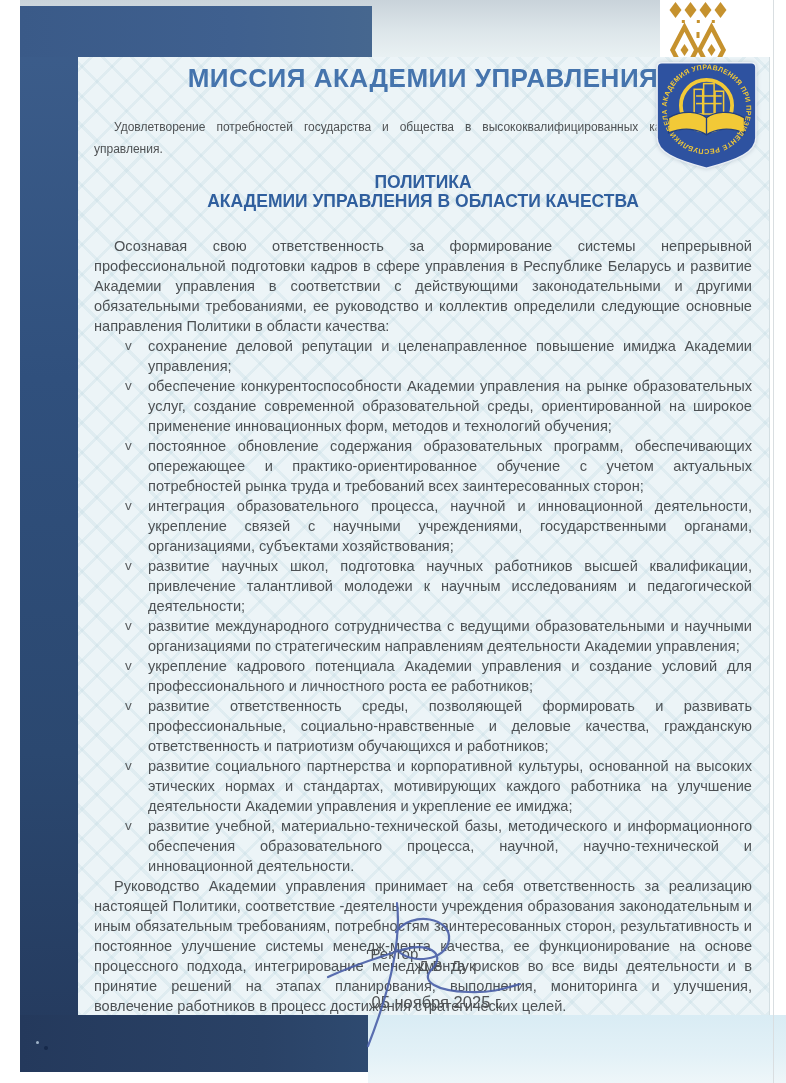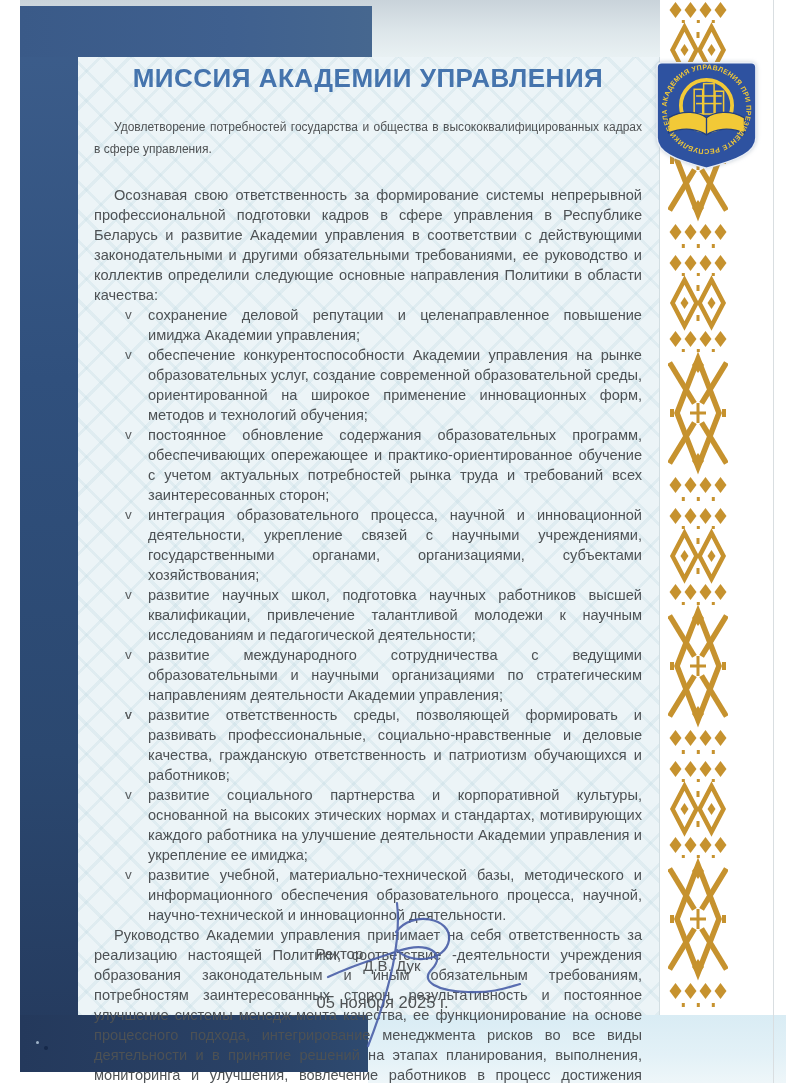--- a/index.html
+++ b/index.html
@@ -19,21 +19,21 @@
   .frame-left { position:absolute; left:20px; top:6px; width:58px; height:1066px;
     background:linear-gradient(180deg,#3d5e8c 0%, #30507d 35%, #2b4870 70%, #24395c 100%); }
   .frame-top { position:absolute; left:20px; top:6px; width:352px; height:51px;
     background:linear-gradient(90deg,#3a5a88 0%, #3f608f 60%, #46678f 100%); }
   .frame-bottom { position:absolute; left:20px; top:1015px; width:348px; height:57px;
     background:linear-gradient(90deg,#24395c 0%, #2a4266 70%, #2e4a70 100%); }
   .smudge-dot1 { position:absolute; left:36px; top:1041px; width:3px; height:3px; border-radius:50%; background:#9fb3c8; }
   .smudge-dot2 { position:absolute; left:44px; top:1046px; width:4px; height:4px; border-radius:50%; background:#16294a; }
 
   
-  .page { position:absolute; left:78px; top:57px; width:582px; height:958px;
+  .page { position:absolute; left:78px; top:57px; width:692px; height:958px;
     background:
       repeating-linear-gradient(45deg, rgba(178,208,218,0.22) 0 3px, rgba(178,208,218,0) 3px 21px),
       repeating-linear-gradient(-45deg, rgba(178,208,218,0.22) 0 3px, rgba(178,208,218,0) 3px 21px),
       #ecf4f7;
     border-right:1px solid #d3dee2;
     padding:4px 17px 0 16px;
   }
 
   .doc-title { text-align:center; color:#4574ad; font-weight:bold; font-size:26px; letter-spacing:0.5px; margin-top:2px; }
   .mission-text { margin-top:22px; font-size:12px; line-height:22px; color:#4f5254; text-align:justify; text-indent:20px; }
@@ -136,29 +136,33 @@
     </defs>
     <use href="#orn-tile" y="0"></use>
     <use href="#orn-tile" y="253"></use>
     <use href="#orn-tile" y="506"></use>
     <use href="#orn-tile" y="759"></use>
   </svg>
 
   <div class="page">
     <div class="doc-title">МИССИЯ АКАДЕМИИ УПРАВЛЕНИЯ</div>
     <p class="mission-text">Удовлетворение потребностей государства и общества в высококвалифицированных кадрах в сфере управления.</p>
+    <div class="policy-heading">
+      <div>ПОЛИТИКА</div>
+      <div>АКАДЕМИИ УПРАВЛЕНИЯ В ОБЛАСТИ КАЧЕСТВА</div>
+    </div>
     <p class="body-para intro-para">Осознавая свою ответственность за формирование системы непрерывной профессиональной подготовки кадров в сфере управления в Республике Беларусь и развитие Академии управления в соответствии с действующими законодательными и другими обязательными требованиями, ее руководство и коллектив определили следующие основные направления Политики в области качества:</p>
     <ul class="bullet-list">
       <li><span class="marker">v</span><span>сохранение деловой репутации и целенаправленное повышение имиджа Академии управления;</span></li>
       <li><span class="marker">v</span><span>обеспечение конкурентоспособности Академии управления на рынке образовательных услуг, создание современной образовательной среды, ориентированной на широкое применение инновационных форм, методов и технологий обучения;</span></li>
       <li><span class="marker">v</span><span>постоянное обновление содержания образовательных программ, обеспечивающих опережающее и практико-ориентированное обучение с учетом актуальных потребностей рынка труда и требований всех заинтересованных сторон;</span></li>
       <li><span class="marker">v</span><span>интеграция образовательного процесса, научной и инновационной деятельности, укрепление связей с научными учреждениями, государственными органами, организациями, субъектами хозяйствования;</span></li>
       <li><span class="marker">v</span><span>развитие научных школ, подготовка научных работников высшей квалификации, привлечение талантливой молодежи к научным исследованиям и педагогической деятельности;</span></li>
       <li><span class="marker">v</span><span>развитие международного сотрудничества с ведущими образовательными и научными организациями по стратегическим направлениям деятельности Академии управления;</span></li>
-      <li><span class="marker">v</span></li>
+      <li><span class="marker">v</span><span>укрепление кадрового потенциала Академии управления и создание условий для профессионального и личностного роста ее работников;</span></li>
       <li><span class="marker">v</span><span>развитие ответственность среды, позволяющей формировать и развивать профессиональные, социально-нравственные и деловые качества, гражданскую ответственность и патриотизм обучающихся и работников;</span></li>
       <li><span class="marker">v</span><span>развитие социального партнерства и корпоративной культуры, основанной на высоких этических нормах и стандартах, мотивирующих каждого работника на улучшение деятельности Академии управления и укрепление ее имиджа;</span></li>
       <li><span class="marker">v</span><span>развитие учебной, материально-технической базы, методического и информационного обеспечения образовательного процесса, научной, научно-технической и инновационной деятельности.</span></li>
     </ul>
     <p class="body-para">Руководство Академии управления принимает на себя ответственность за реализацию настоящей Политики, соответствие -деятельности учреждения образования законодательным и иным обязательным требованиям, потребностям заинтересованных сторон, результативность и постоянное улучшение системы менедж-мента качества, ее функционирование на основе процессного подхода, интегрирование менеджмента рисков во все виды деятельности и в принятие решений на этапах планирования, выполнения, мониторинга и улучшения, вовлечение работников в процесс достижения стратегических целей.</p>
 
     <div class="sig-row">
       <span class="sig-role">Ректор</span>
       <span class="sig-name">Д.В. Дук</span>
     </div>

